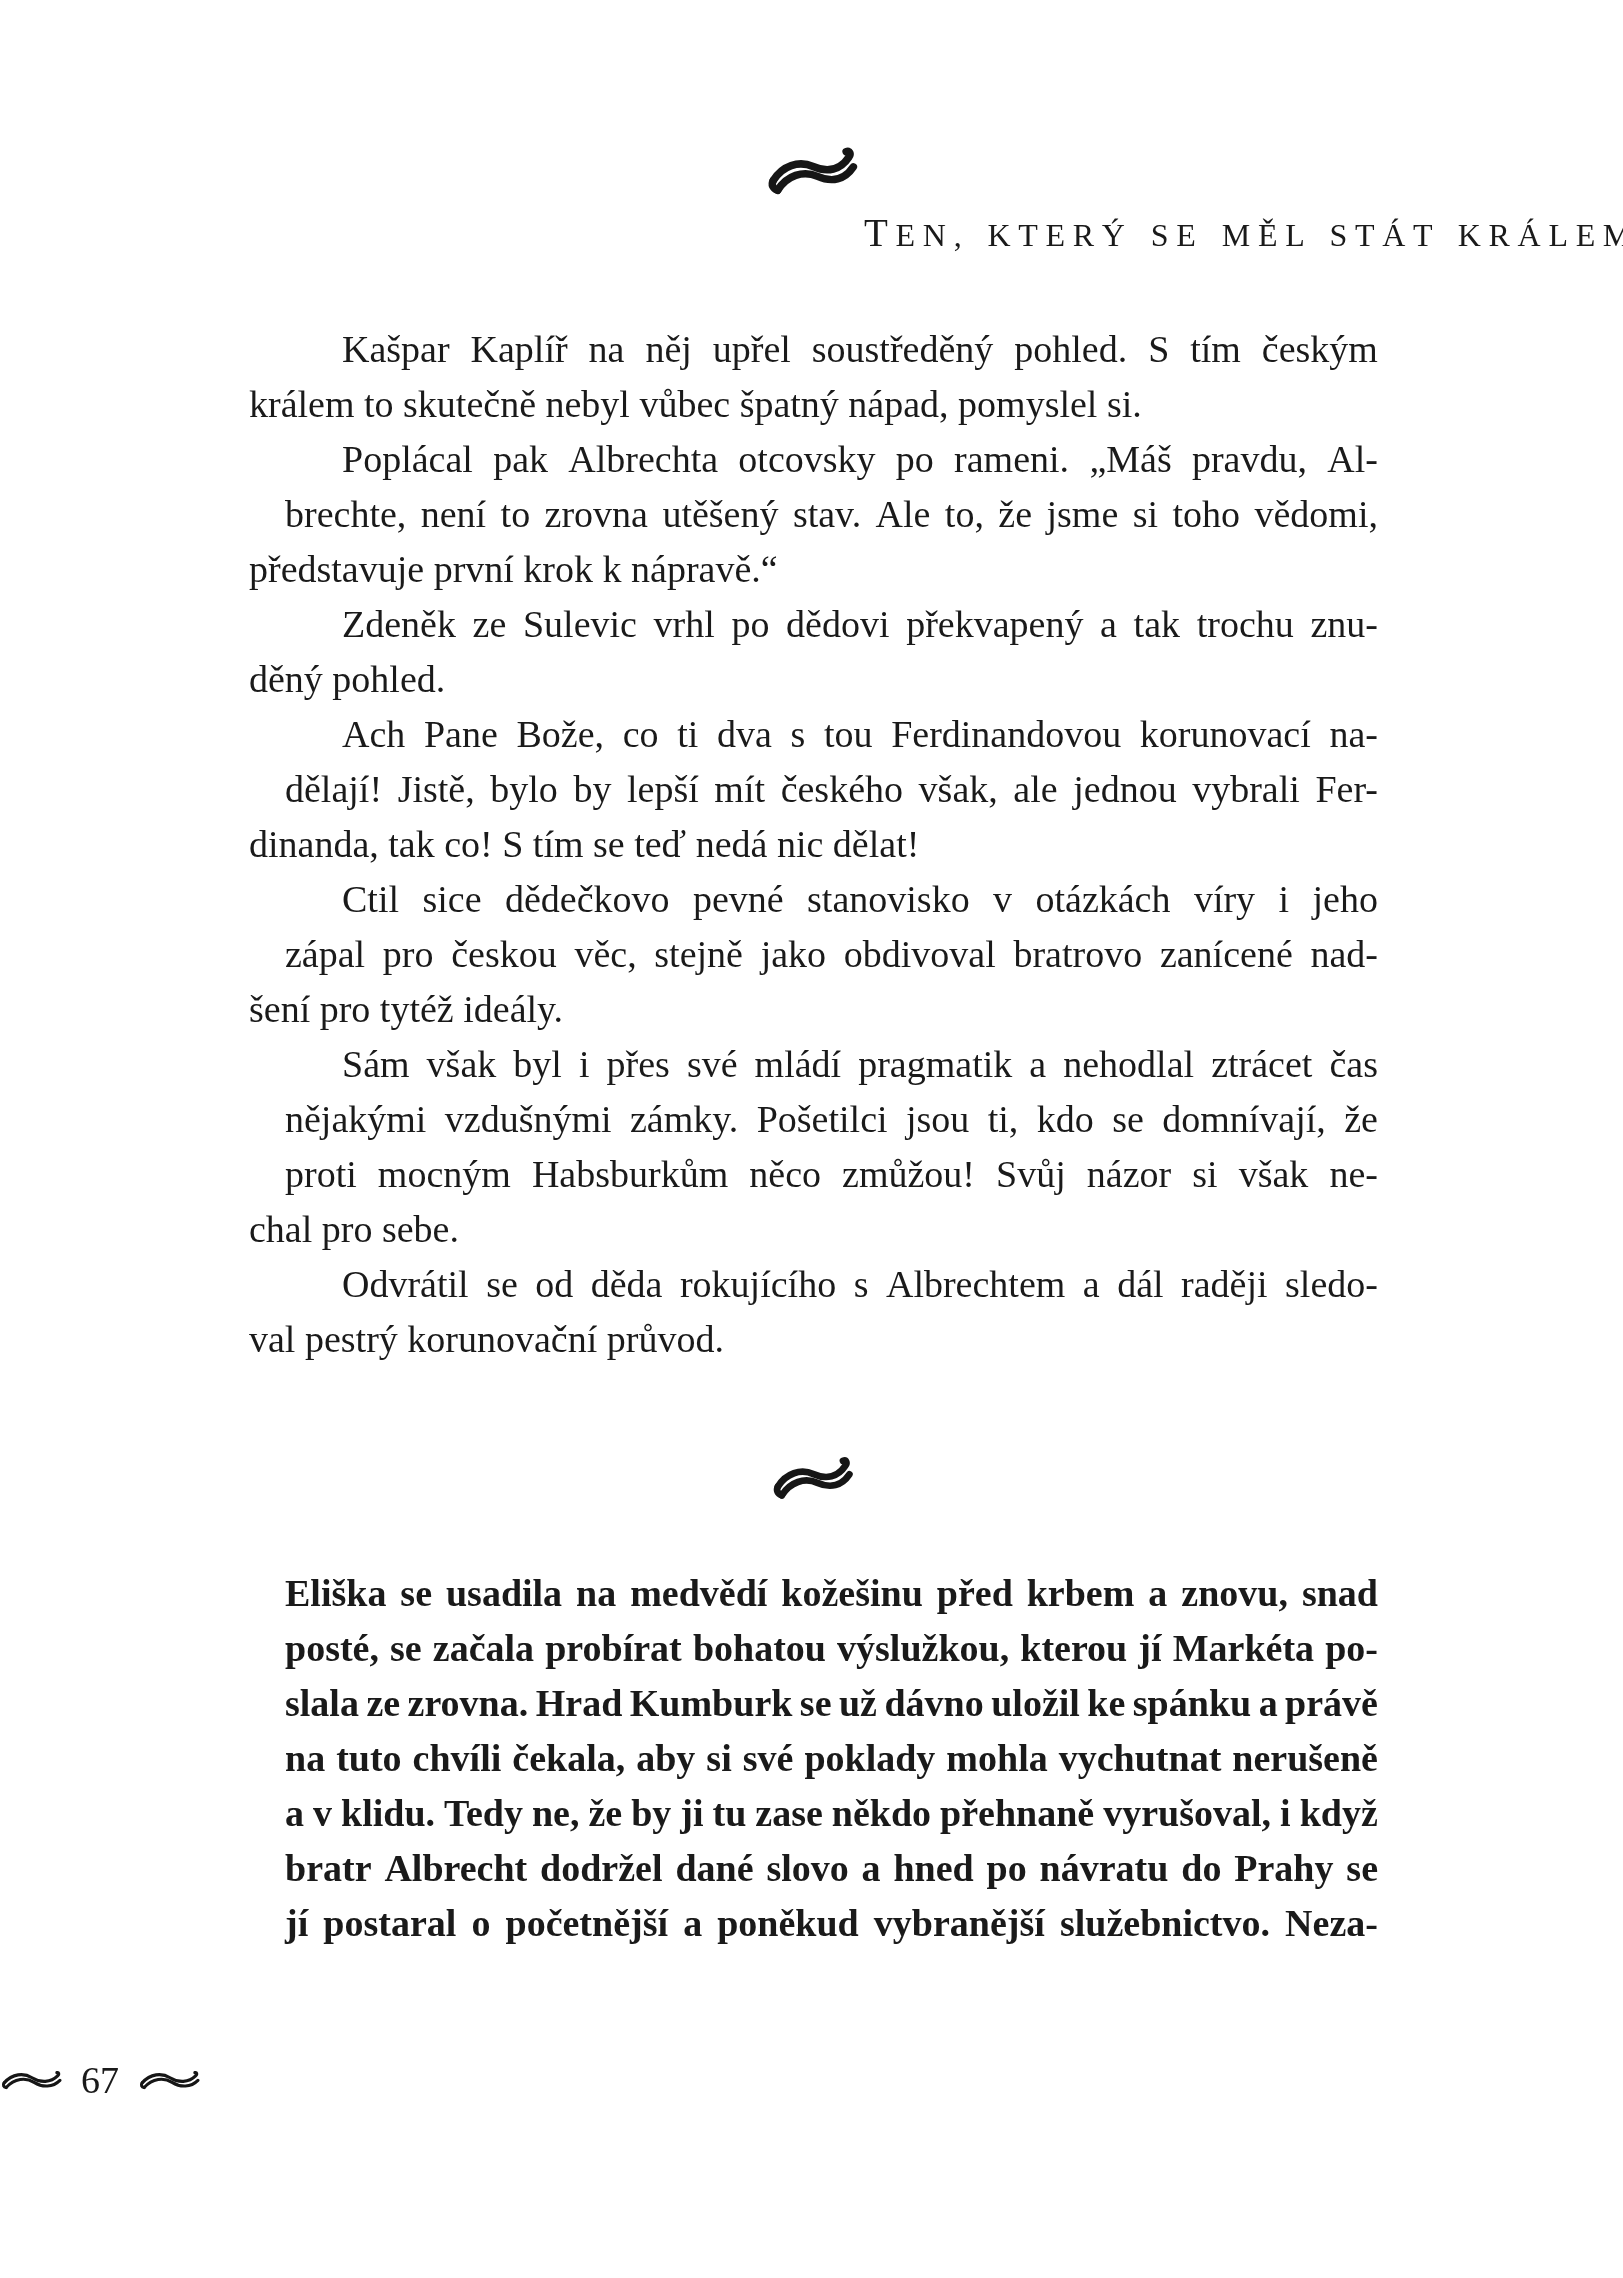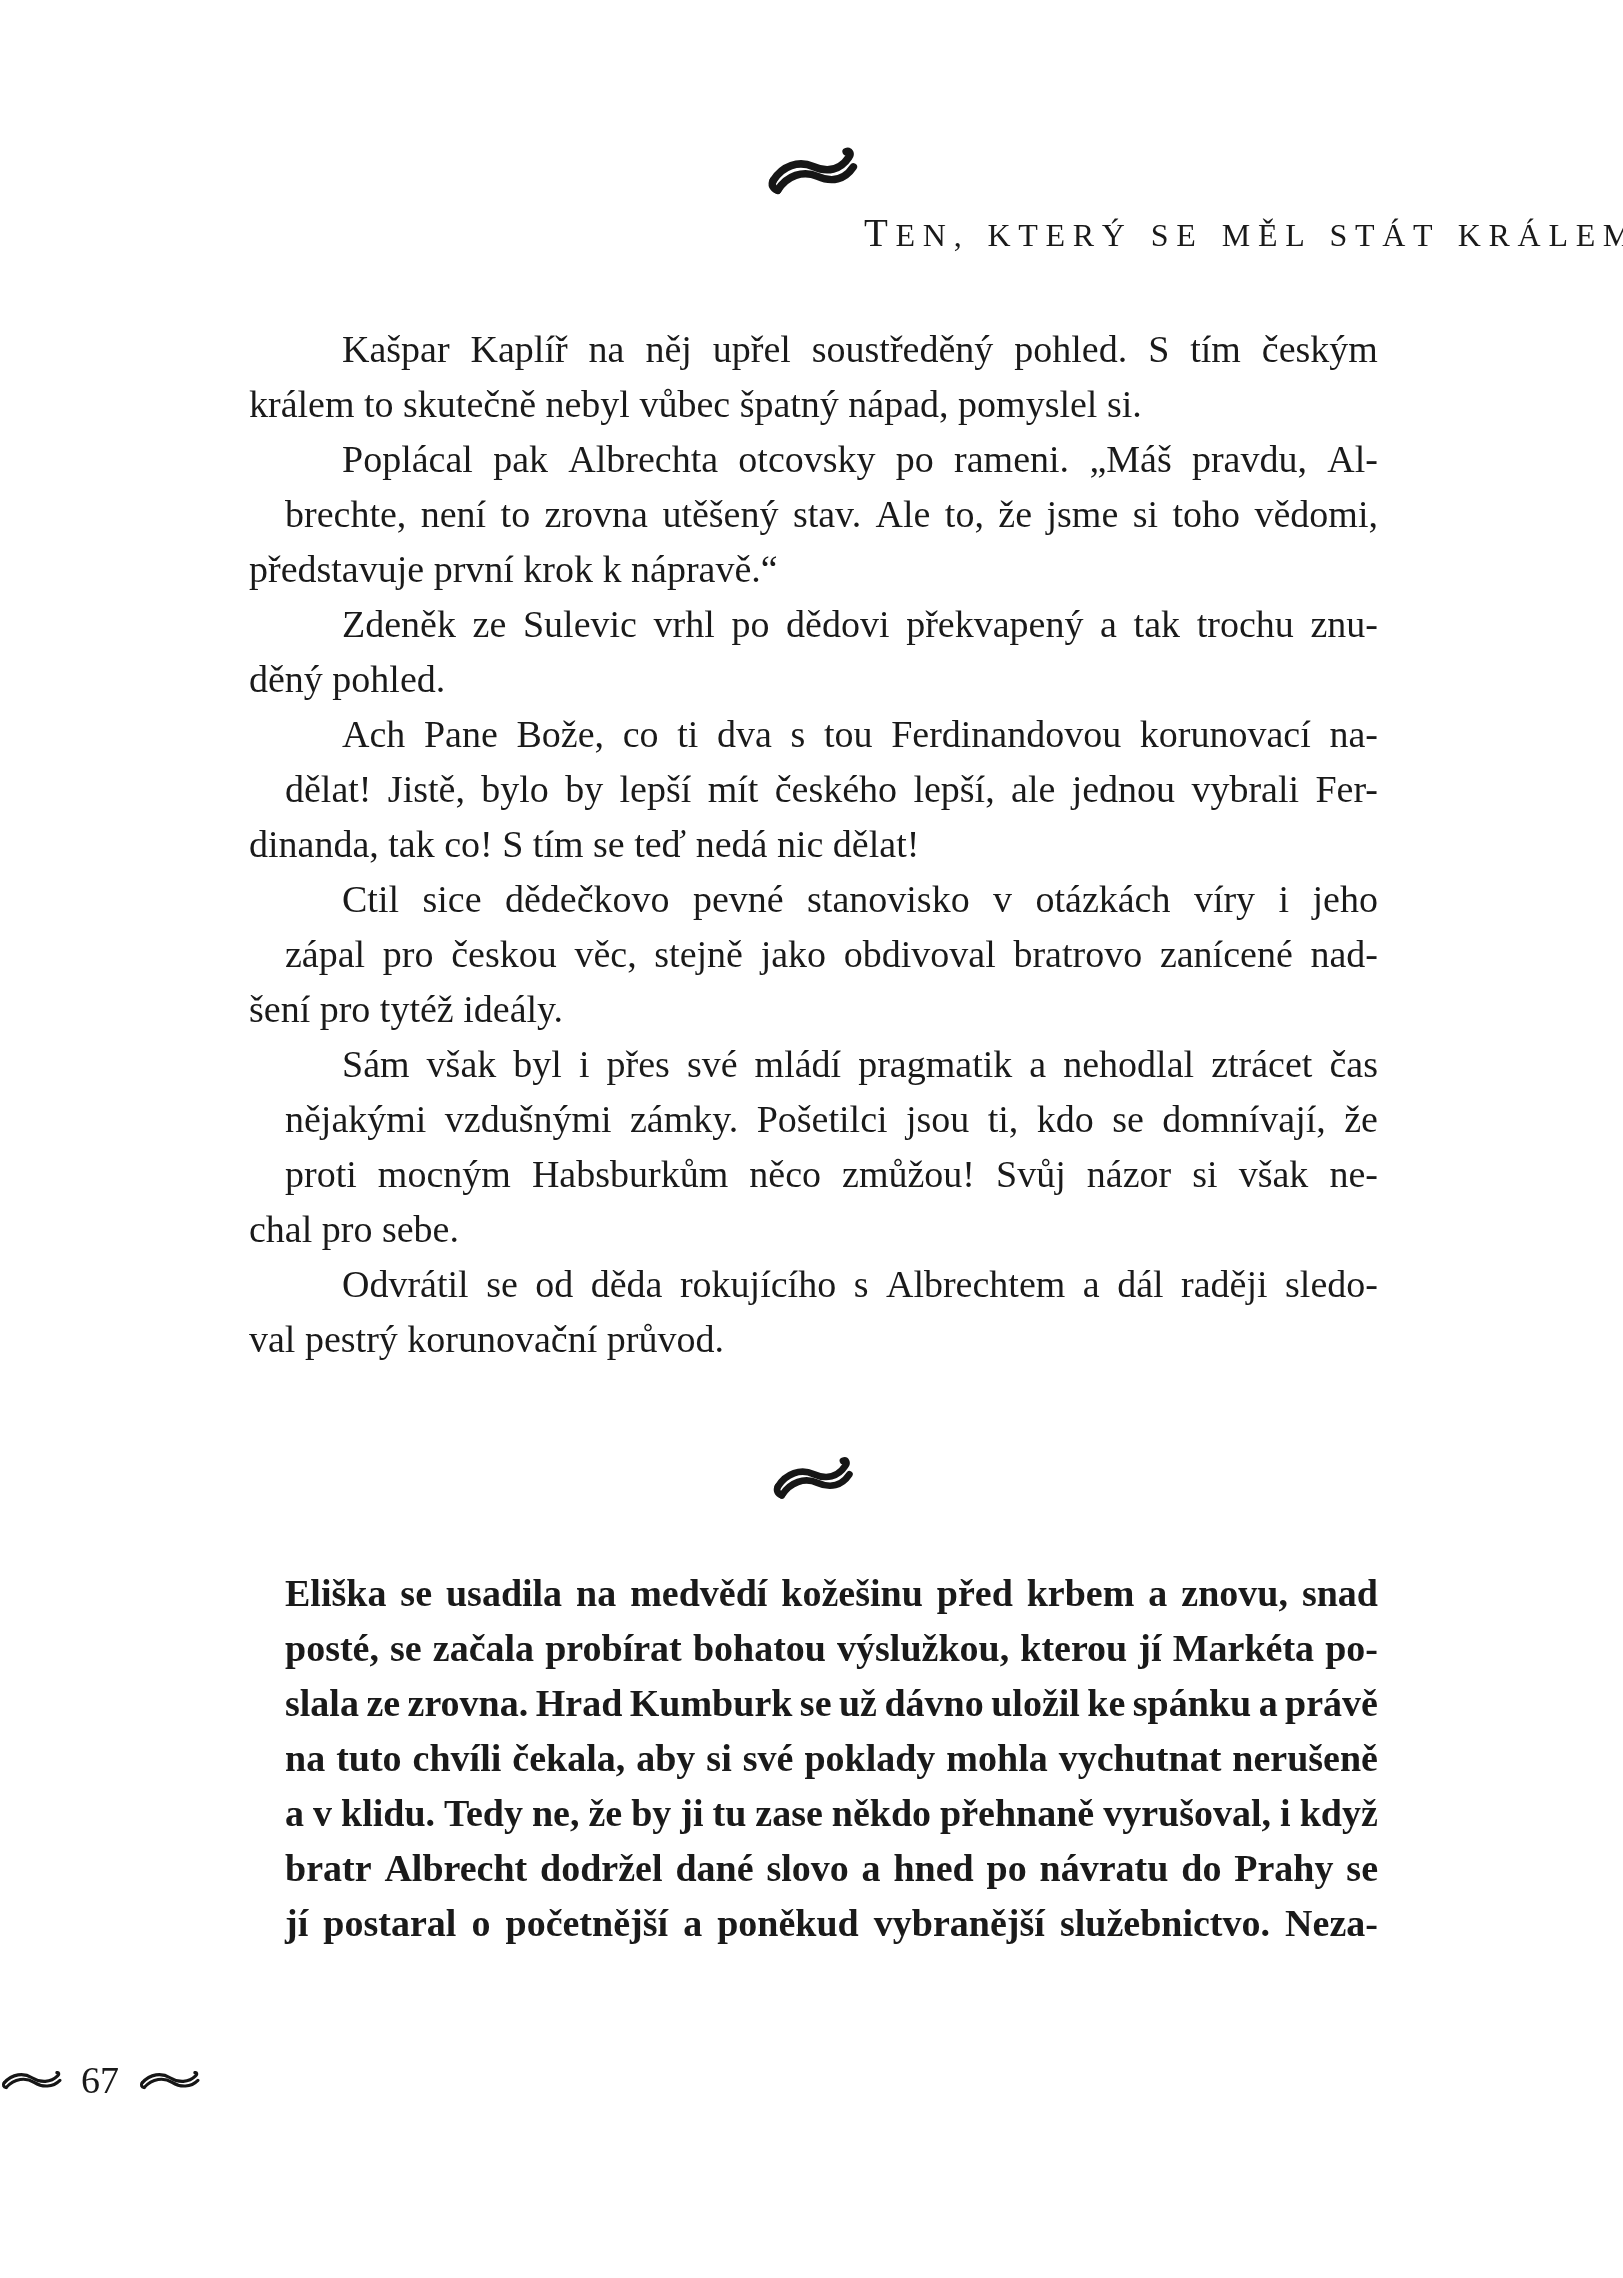--- a/index.html
+++ b/index.html
@@ -125,28 +125,28 @@
         <span>co</span>
         <span>ti</span>
         <span>dva</span>
         <span>s</span>
         <span>tou</span>
         <span>Ferdinandovou</span>
         <span>korunovací</span>
         <span>na-</span>
       </div>
       <div class="line just">
-        <span>dělat!</span>
+        <span>dělají!</span>
         <span>Jistě,</span>
         <span>bylo</span>
         <span>by</span>
         <span>lepší</span>
         <span>mít</span>
         <span>českého</span>
-        <span>lepší,</span>
+        <span>však,</span>
         <span>ale</span>
         <span>jednou</span>
         <span>vybrali</span>
         <span>Fer-</span>
       </div>
       <div class="line">dinanda, tak co! S tím se teď nedá nic dělat!</div>
       <div class="line just indent">
         <span>Ctil</span>
         <span>sice</span>
         <span>dědečkovo</span>

